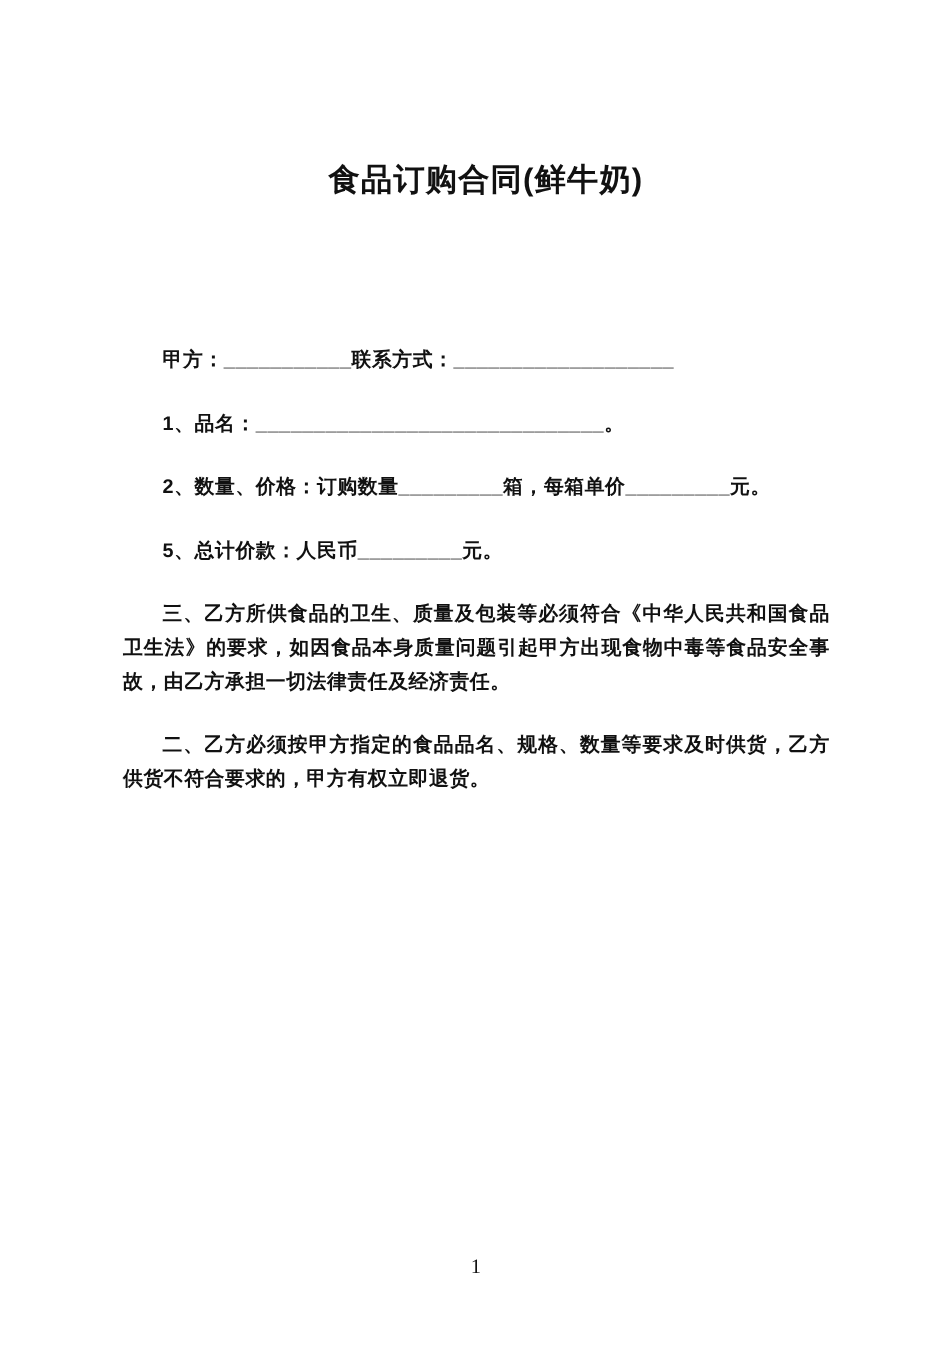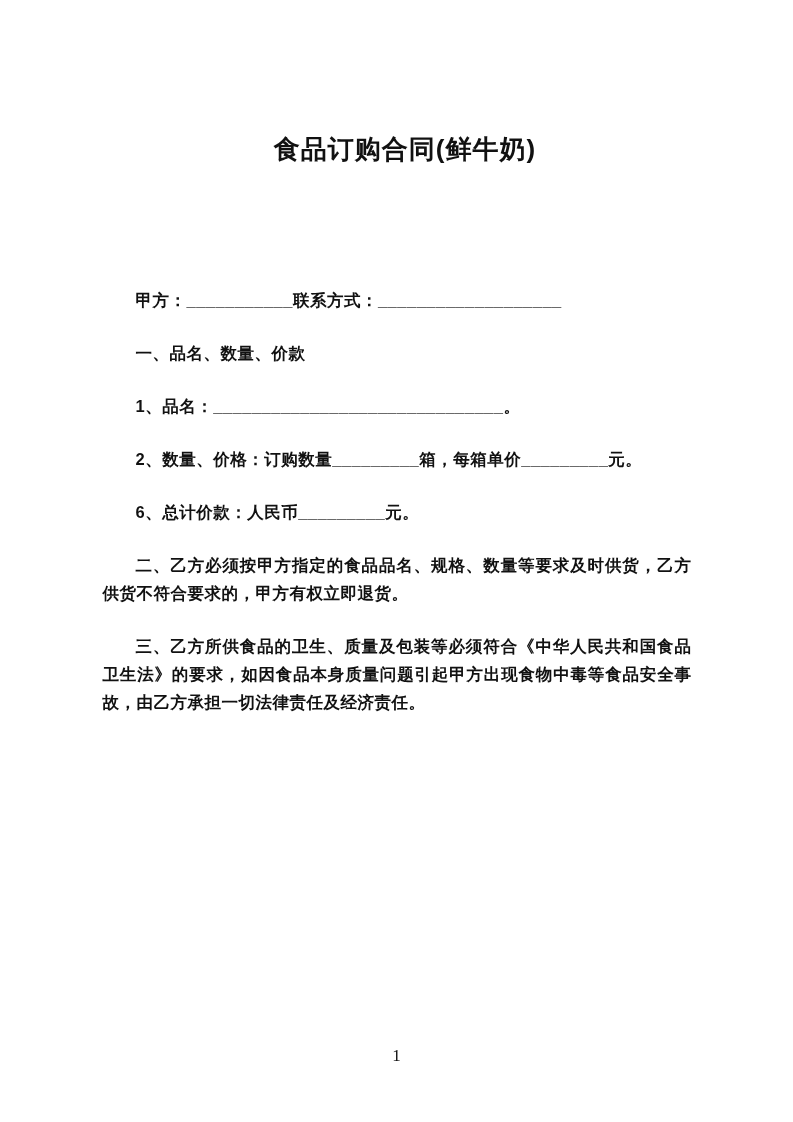--- a/index.html
+++ b/index.html
@@ -52,22 +52,21 @@
   }
 </style>
 </head>
 <body>
 
 <div class="page">
 
   <h1 class="doc-title">食品订购合同(鲜牛奶)</h1>
 
   <p class="block">甲方：___________联系方式：___________________</p>
-  <p class="block">一、品名、数量、价款</p>
   <p class="block">1、品名：______________________________。</p>
   <p class="block">2、数量、价格：订购数量_________箱，每箱单价_________元。</p>
-  <p class="block">6、总计价款：人民币_________元。</p>
+  <p class="block">5、总计价款：人民币_________元。</p>
+  <p class="block">三、乙方所供食品的卫生、质量及包装等必须符合《中华人民共和国食品卫生法》的要求，如因食品本身质量问题引起甲方出现食物中毒等食品安全事故，由乙方承担一切法律责任及经济责任。</p>
   <p class="block">二、乙方必须按甲方指定的食品品名、规格、数量等要求及时供货，乙方供货不符合要求的，甲方有权立即退货。</p>
-  <p class="block">三、乙方所供食品的卫生、质量及包装等必须符合《中华人民共和国食品卫生法》的要求，如因食品本身质量问题引起甲方出现食物中毒等食品安全事故，由乙方承担一切法律责任及经济责任。</p>
 
   <div class="footer-pagenum">1</div>
 
 </div>
 
 </body></html>

